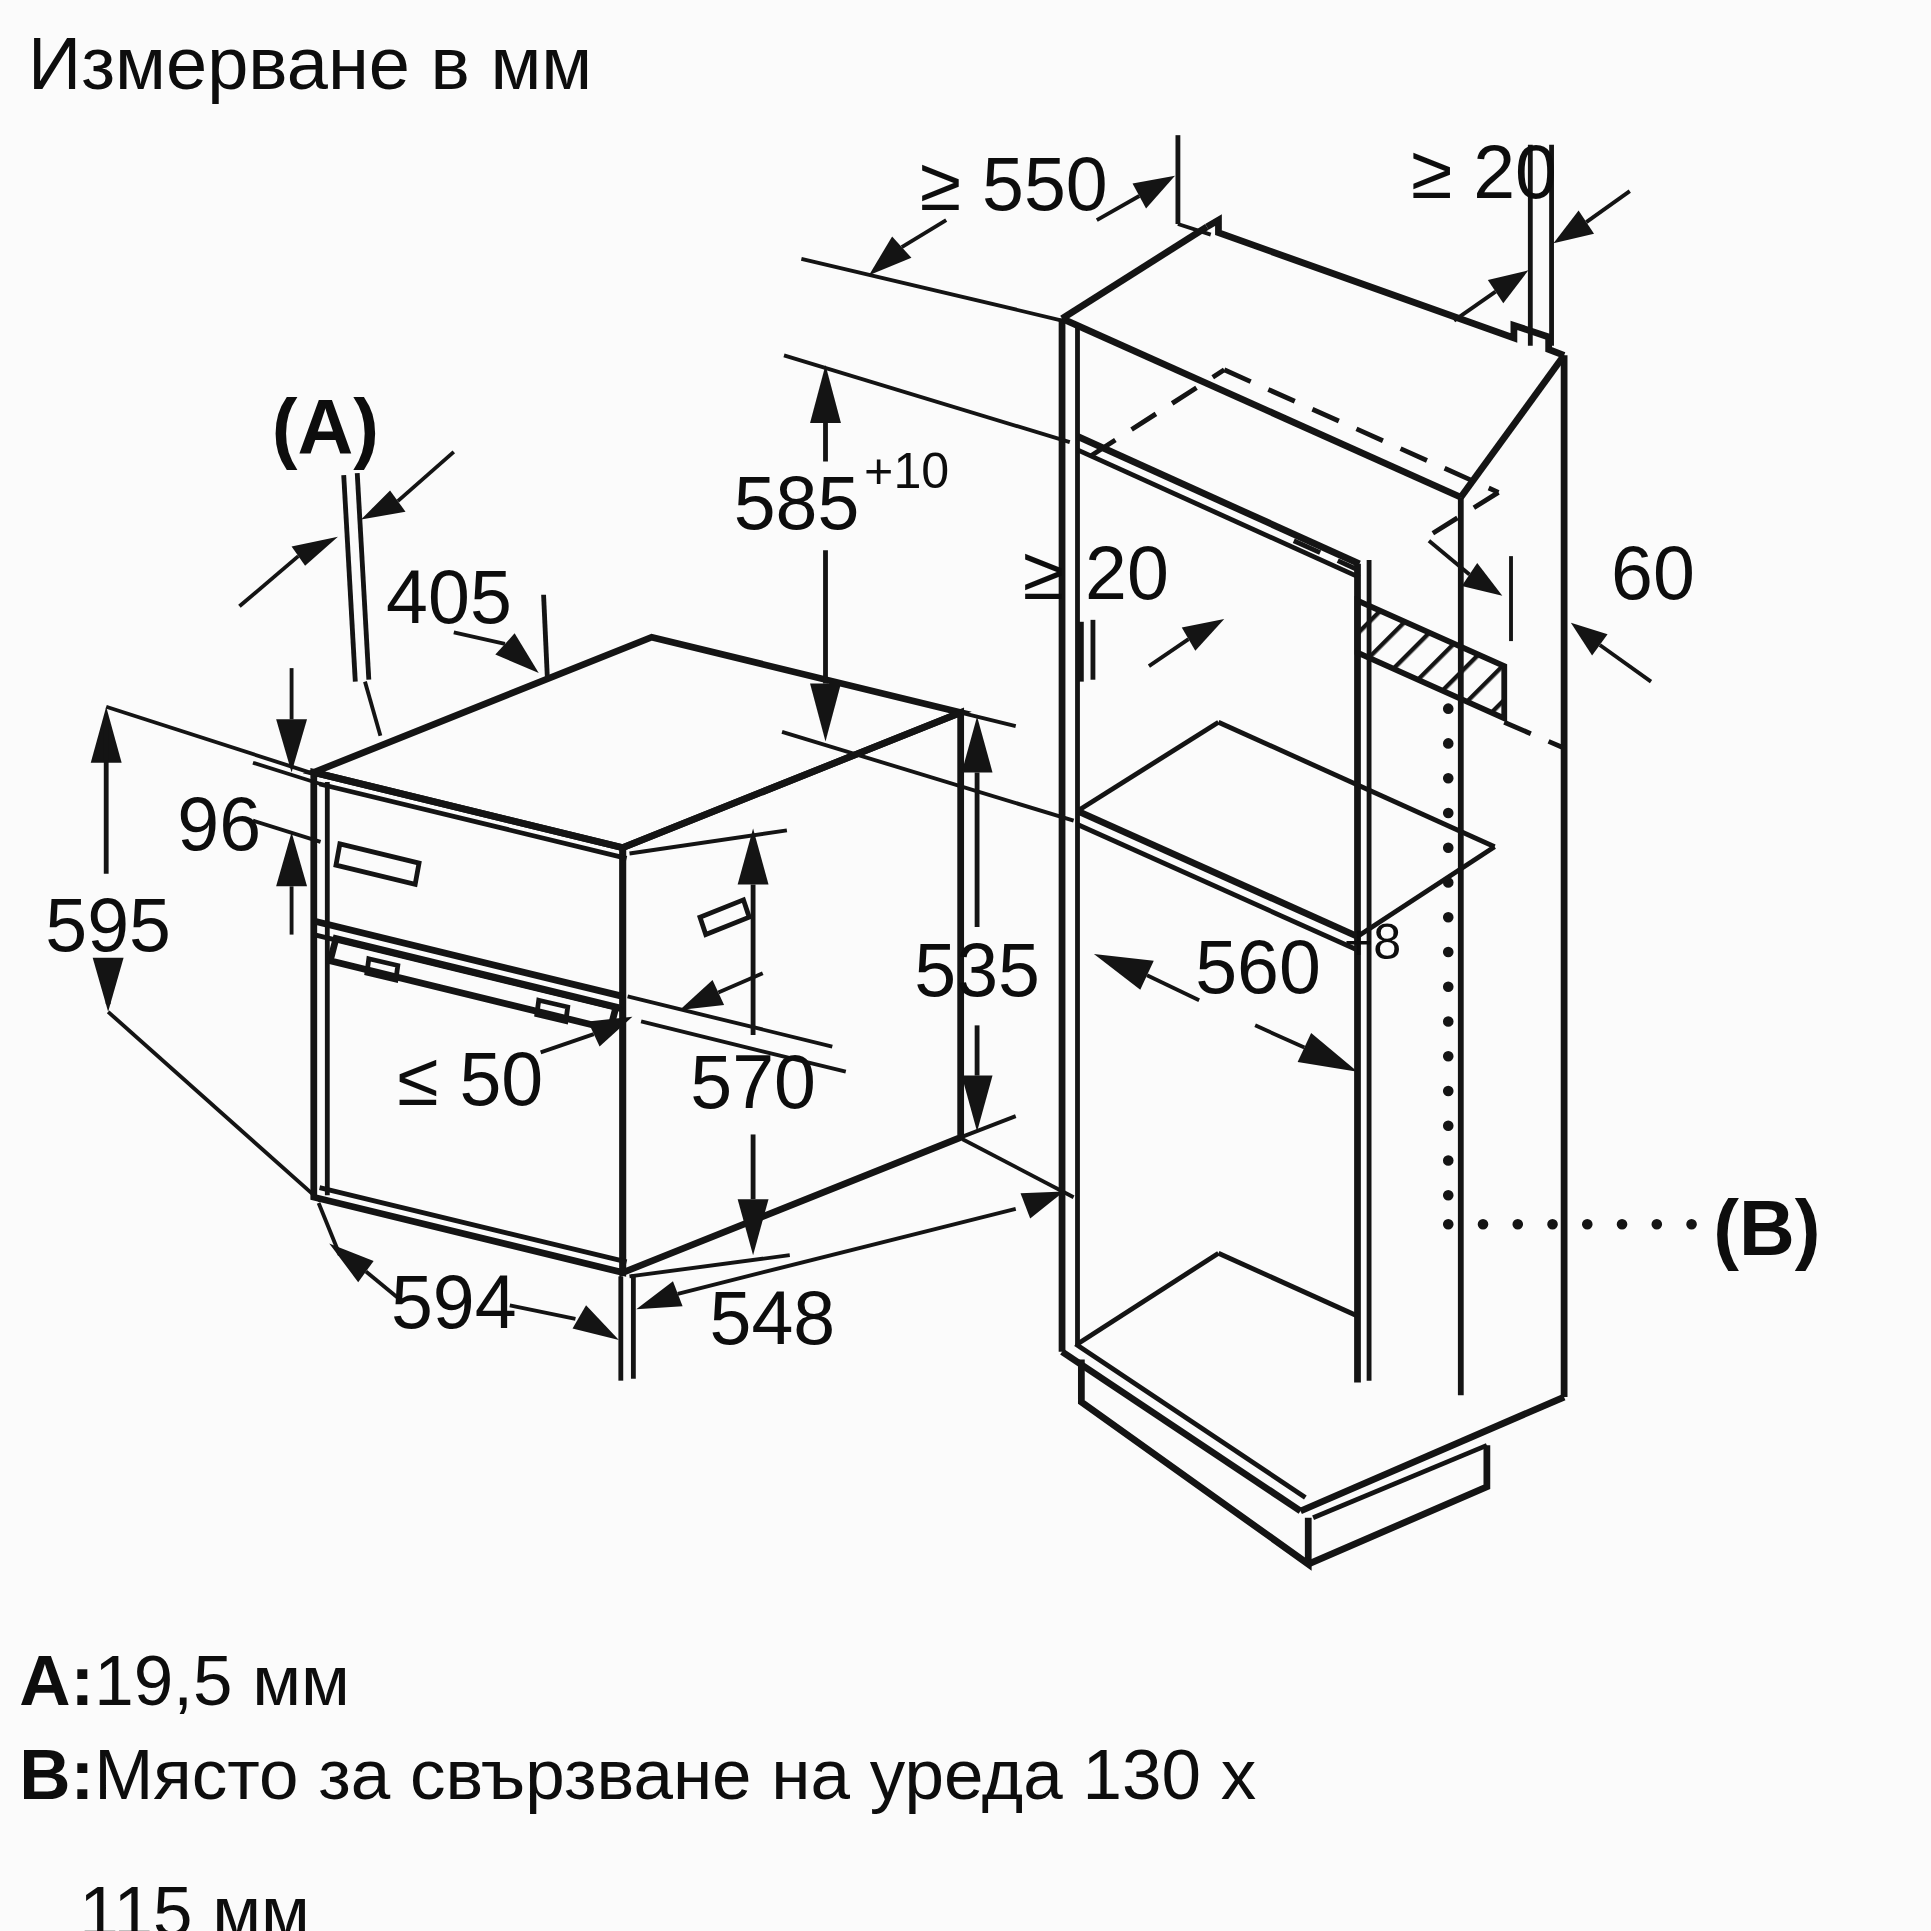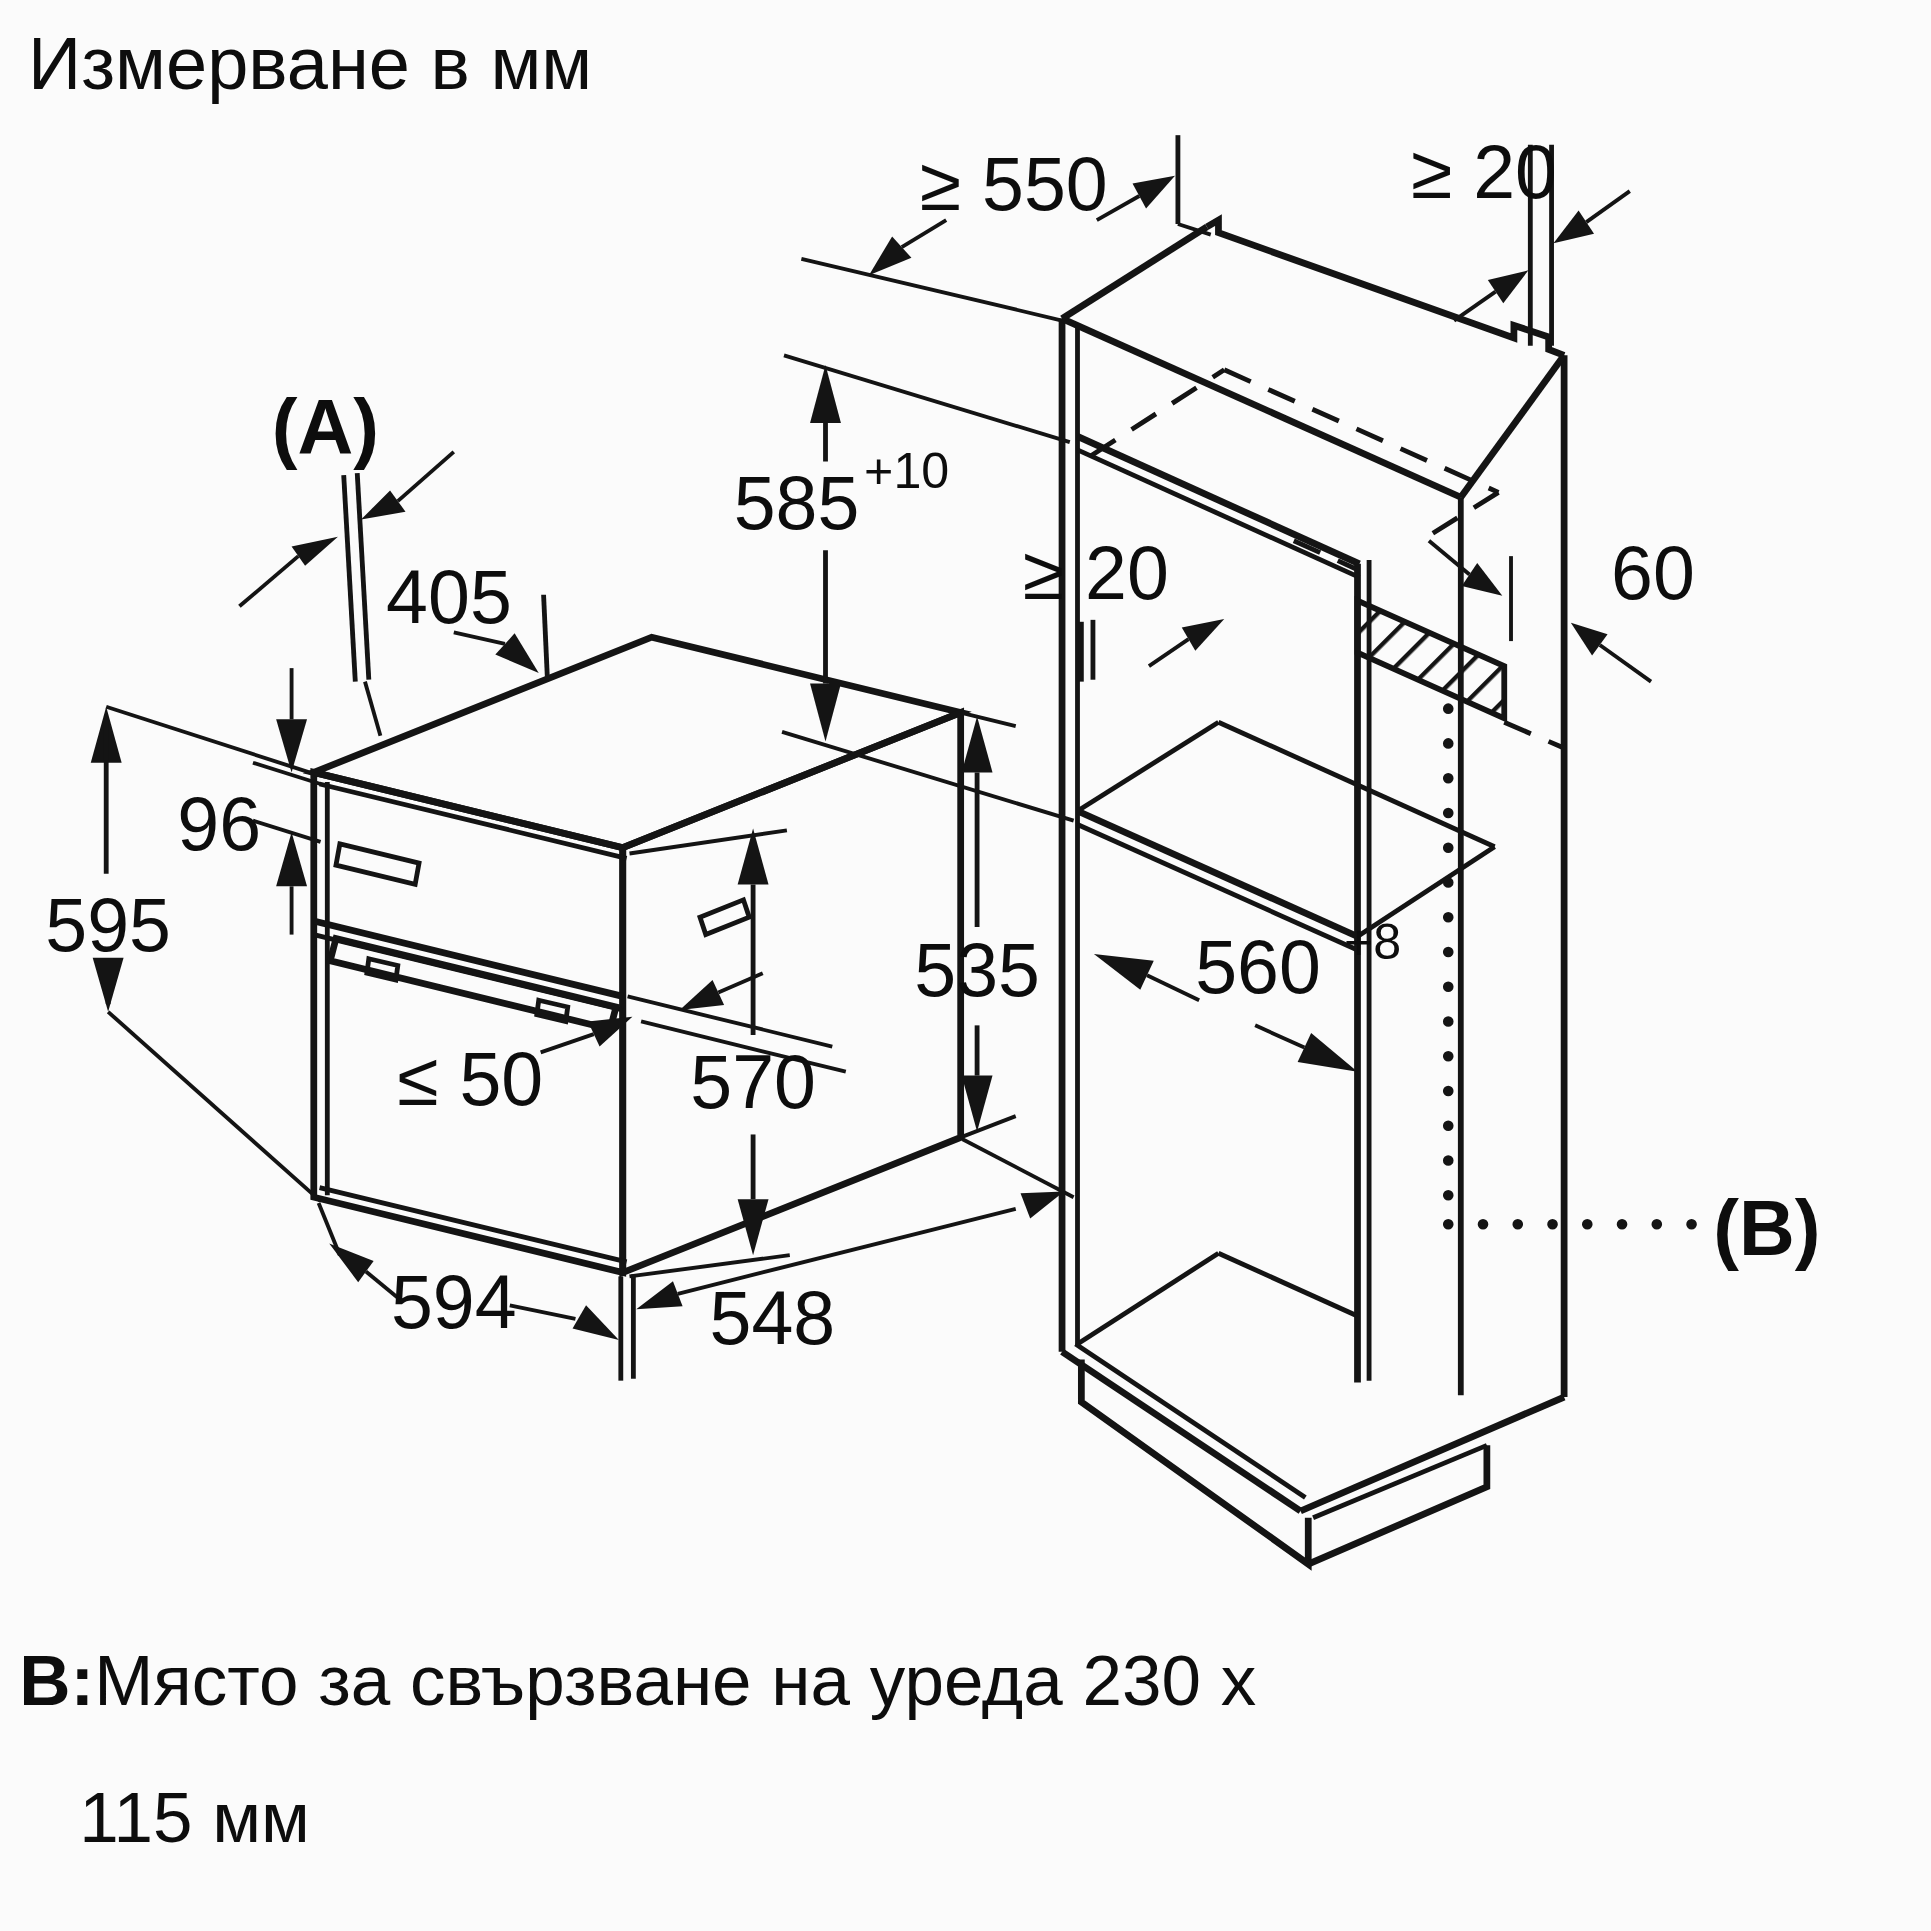--- a/index.html
+++ b/index.html
@@ -243,19 +243,22 @@
   <text class="suptext" x="895" y="505">+10</text>
   <text class="dimtext" x="1135" y="620">≥ 20</text>
   <text class="dimtext" x="1712" y="620">60</text>
   <text class="dimtext" x="1303" y="1028">560</text>
   <text class="suptext" x="1392" y="993">+8</text>
   <text class="reflabel" x="1830" y="1300">(B)</text>
 </svg>
 
 <div id="legend">
   <div>
-    <span class="key">B:</span><span>Място за свързване на уреда 230 x</span>
+    <span class="key">A:</span><span>19,5 мм</span>
+  </div>
+  <div>
+    <span class="key">B:</span><span>Място за свързване на уреда 130 x</span>
   </div>
   <div class="wrapline">
     <span>115 мм</span>
   </div>
 </div>
 
 
 </body></html>

